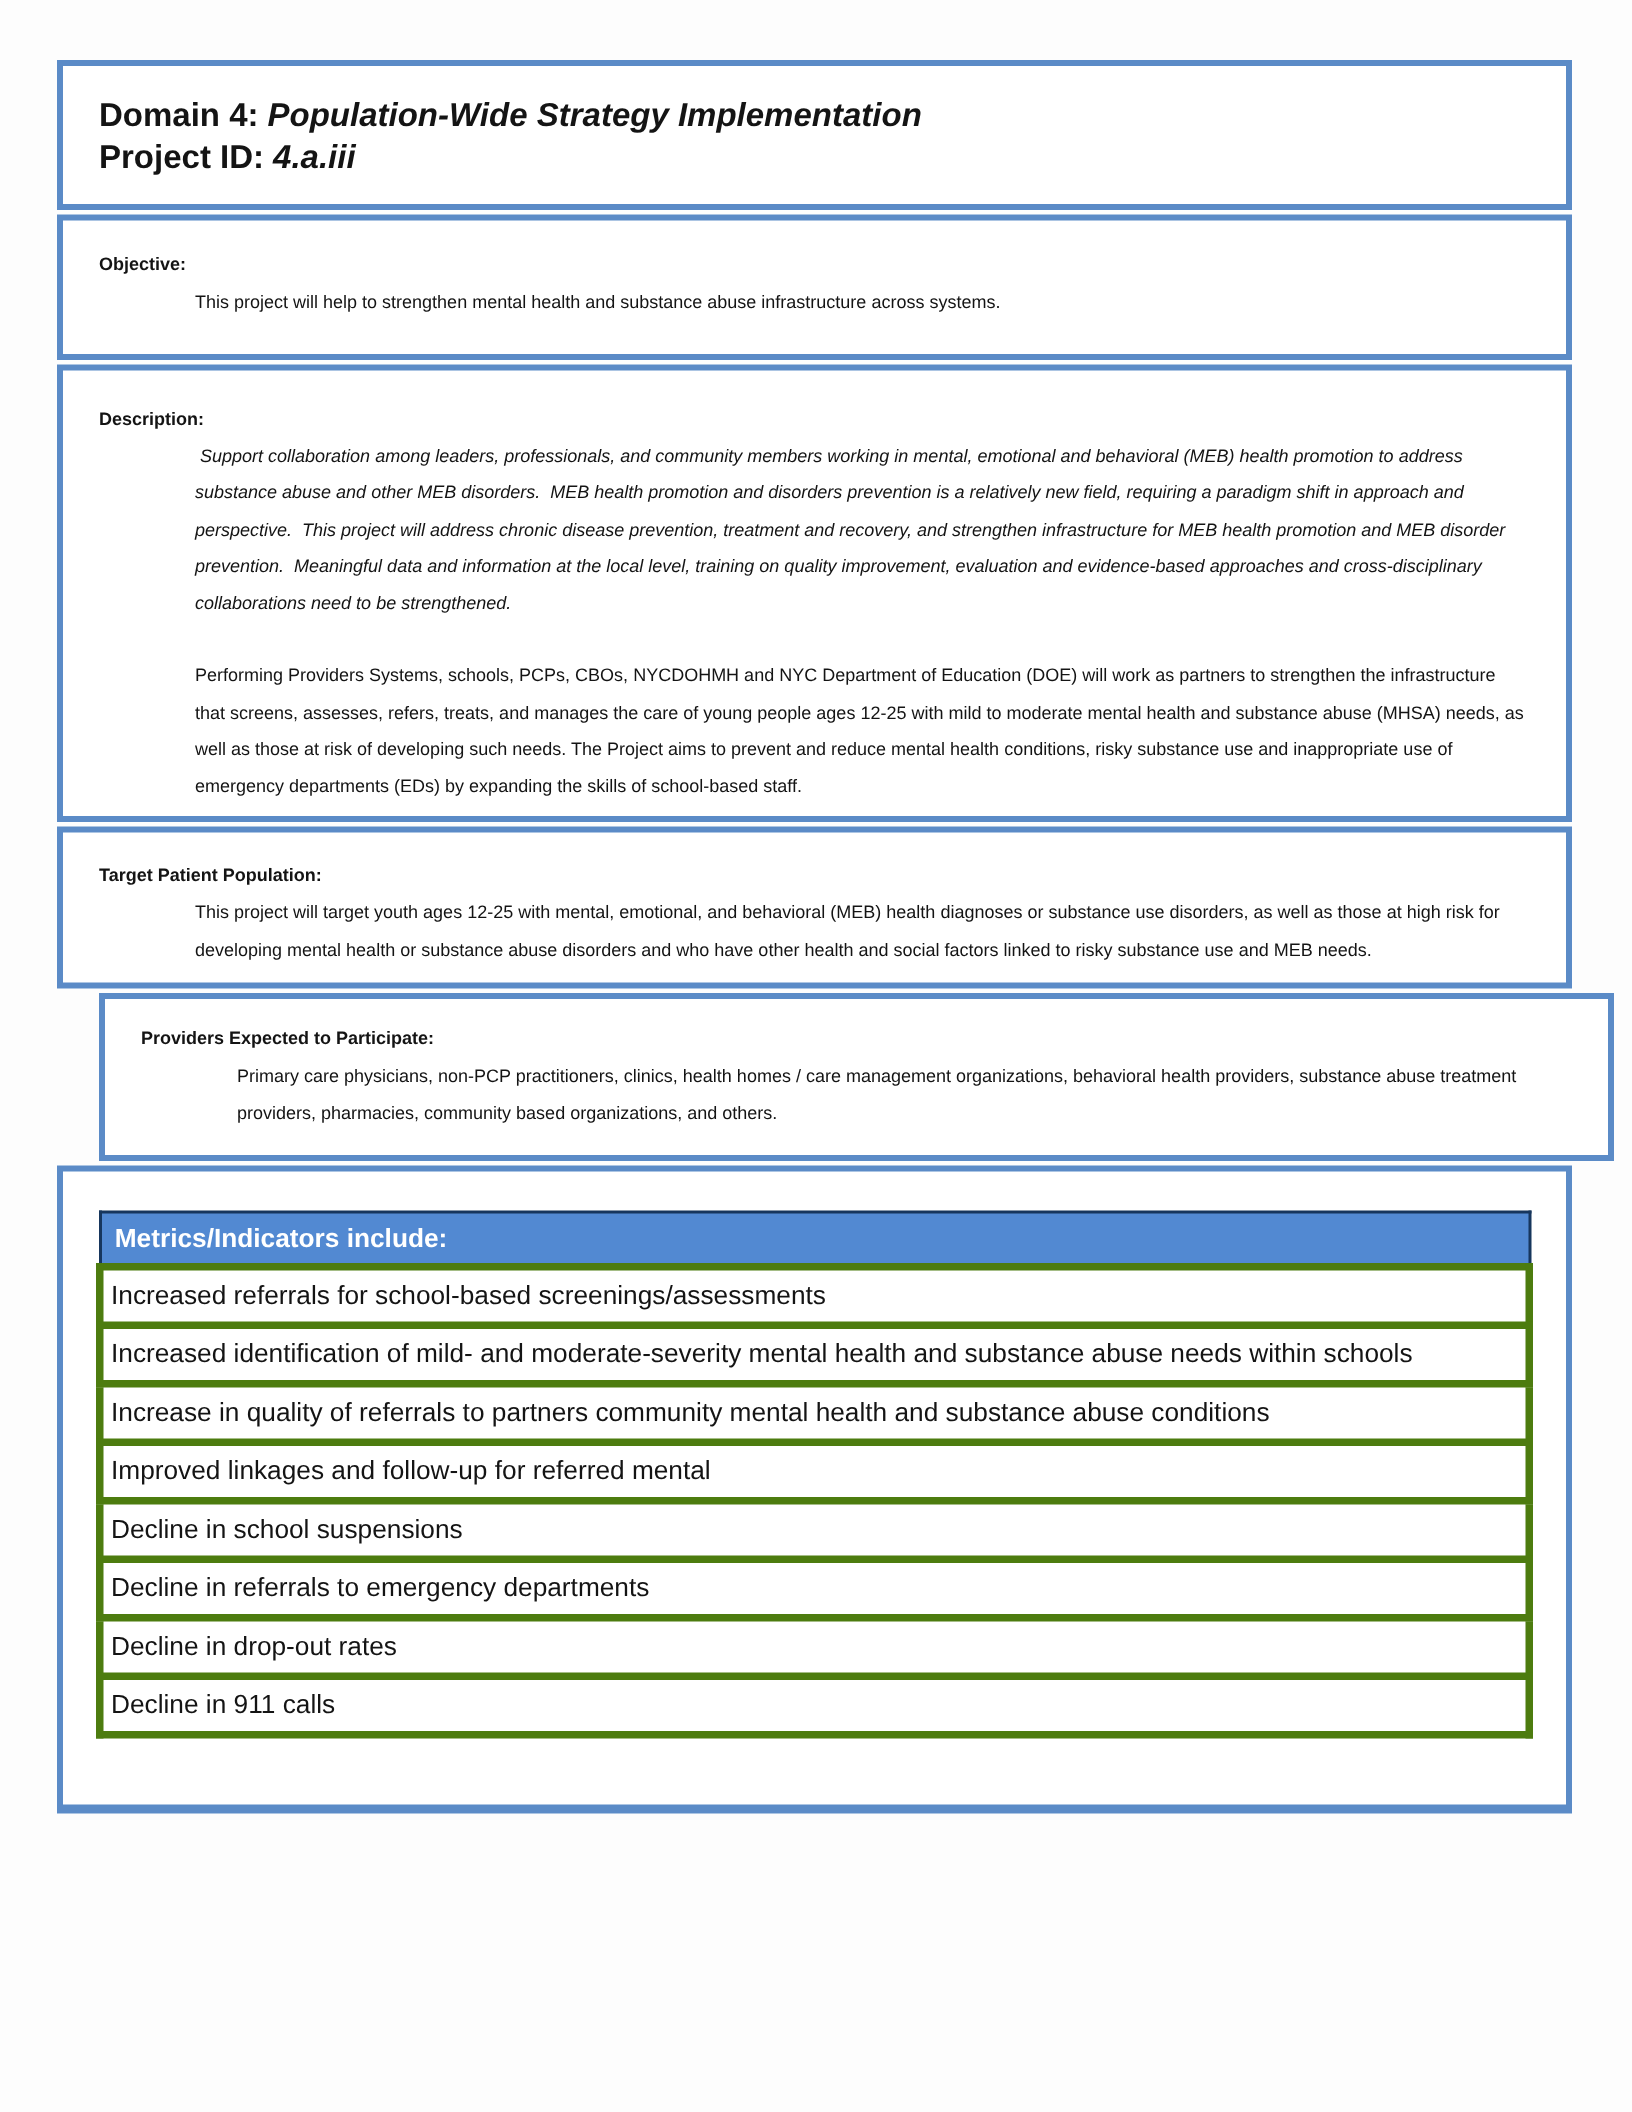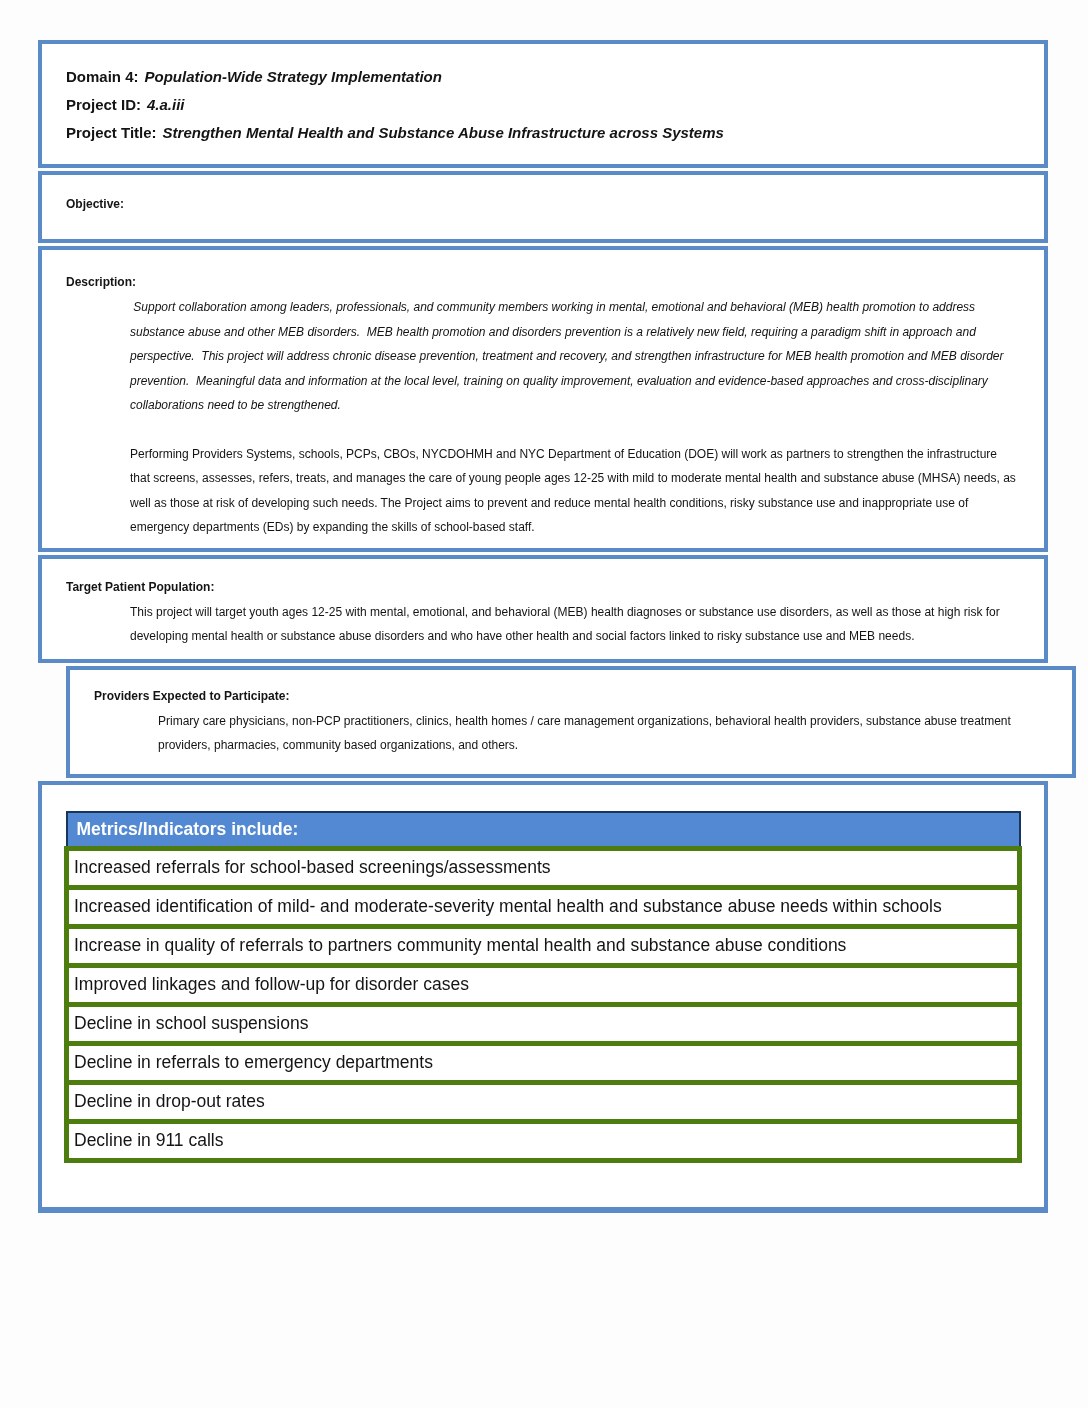--- a/index.html
+++ b/index.html
@@ -24,21 +24,21 @@
     margin-bottom: 3px;
   }
   .box:last-child {
     border-bottom-width: 6px;
   }
   
   .header-box {
     padding: 19px 26px 17px 24px;
   }
   .field {
-    font-size: 15px;
+    font-size: 22px;
     line-height: 28px;
   }
   .field-label {
     font-weight: 700;
   }
   .field-value {
     font-style: italic;
     font-weight: 600;
     margin-left: 6px;
   }
@@ -92,27 +92,25 @@
 
 <div class="doc">
 
   <div class="box header-box">
     <div class="field">
       <span class="field-label">Domain 4:</span><span class="field-value">Population-Wide Strategy Implementation</span>
     </div>
     <div class="field">
       <span class="field-label">Project ID:</span><span class="field-value">4.a.iii</span>
     </div>
-    <div class="field">
-      <span class="field-label">Project Title:</span><span class="field-value">Strengthen Mental Health and Substance Abuse Infrastructure across Systems</span>
-    </div>
   </div>
 
   <div class="box section obj-box">
     <div class="sec-label">Objective:</div>
+    <div class="sec-text">This project will help to strengthen mental health and substance abuse infrastructure across systems.</div>
   </div>
 
   <div class="box section desc-box">
     <div class="sec-label">Description:</div>
     <div class="sec-text desc-p1"> Support collaboration among leaders, professionals, and community members working in mental, emotional and behavioral (MEB) health promotion to address substance abuse and other MEB disorders.  MEB health promotion and disorders prevention is a relatively new field, requiring a paradigm shift in approach and perspective.  This project will address chronic disease prevention, treatment and recovery, and strengthen infrastructure for MEB health promotion and MEB disorder prevention.  Meaningful data and information at the local level, training on quality improvement, evaluation and evidence-based approaches and cross-disciplinary collaborations need to be strengthened.</div>
     <div class="sec-text">Performing Providers Systems, schools, PCPs, CBOs, NYCDOHMH and NYC Department of Education (DOE) will work as partners to strengthen the infrastructure that screens, assesses, refers, treats, and manages the care of young people ages 12-25 with mild to moderate mental health and substance abuse (MHSA) needs, as well as those at risk of developing such needs. The Project aims to prevent and reduce mental health conditions, risky substance use and inappropriate use of emergency departments (EDs) by expanding the skills of school-based staff.</div>
   </div>
 
   <div class="box section target-box">
     <div class="sec-label">Target Patient Population:</div>
@@ -135,21 +133,21 @@
         <tr>
             <td>Increased referrals for school-based screenings/assessments</td>
           </tr>
         <tr>
             <td>Increased identification of mild- and moderate-severity mental health and substance abuse needs within schools</td>
           </tr>
         <tr>
             <td>Increase in quality of referrals to partners community mental health and substance abuse conditions</td>
           </tr>
         <tr>
-            <td>Improved linkages and follow-up for disorder cases</td>
+            <td>Improved linkages and follow-up for referred mental</td>
           </tr>
         <tr>
             <td>Decline in school suspensions</td>
           </tr>
         <tr>
             <td>Decline in referrals to emergency departments</td>
           </tr>
         <tr>
             <td>Decline in drop-out rates</td>
           </tr>

